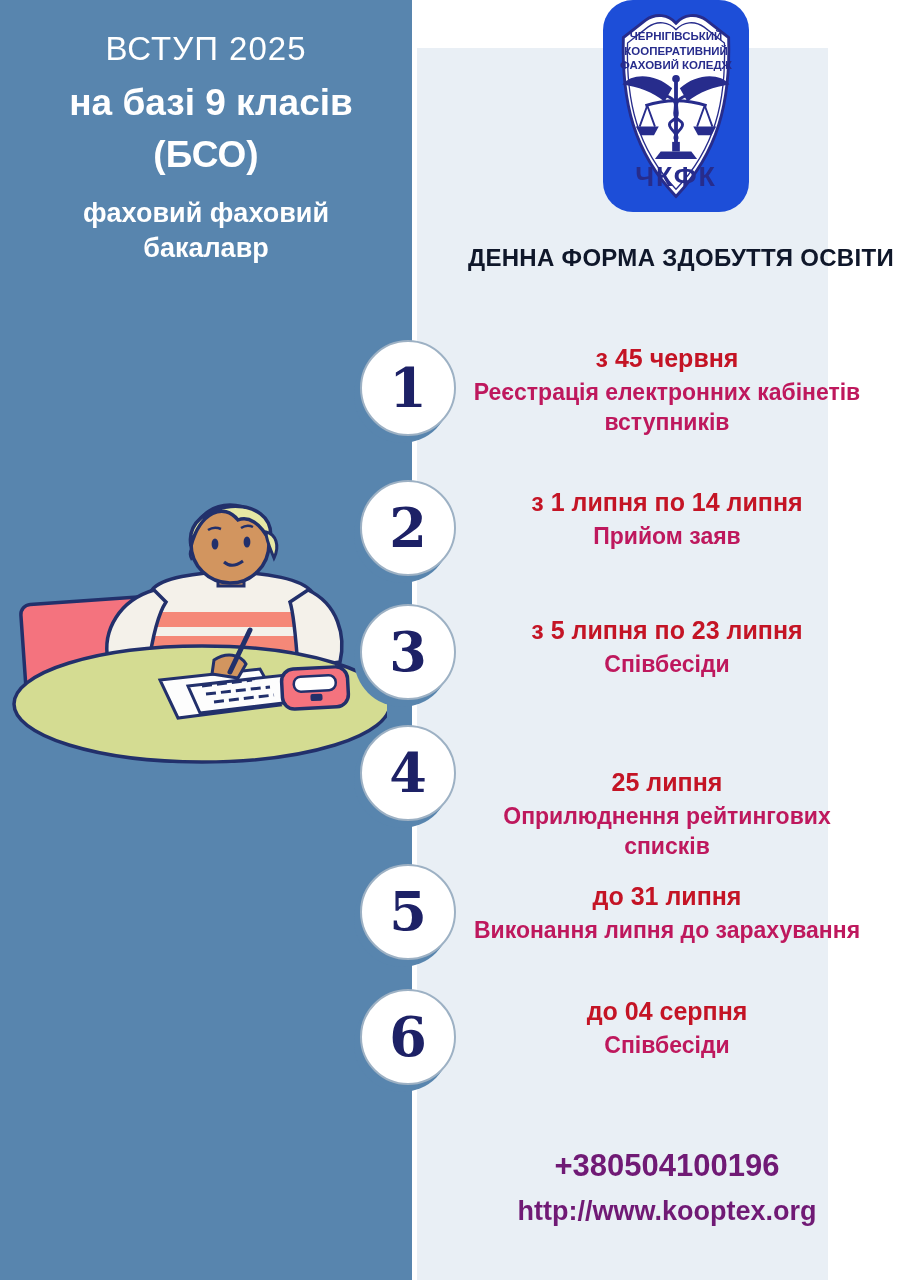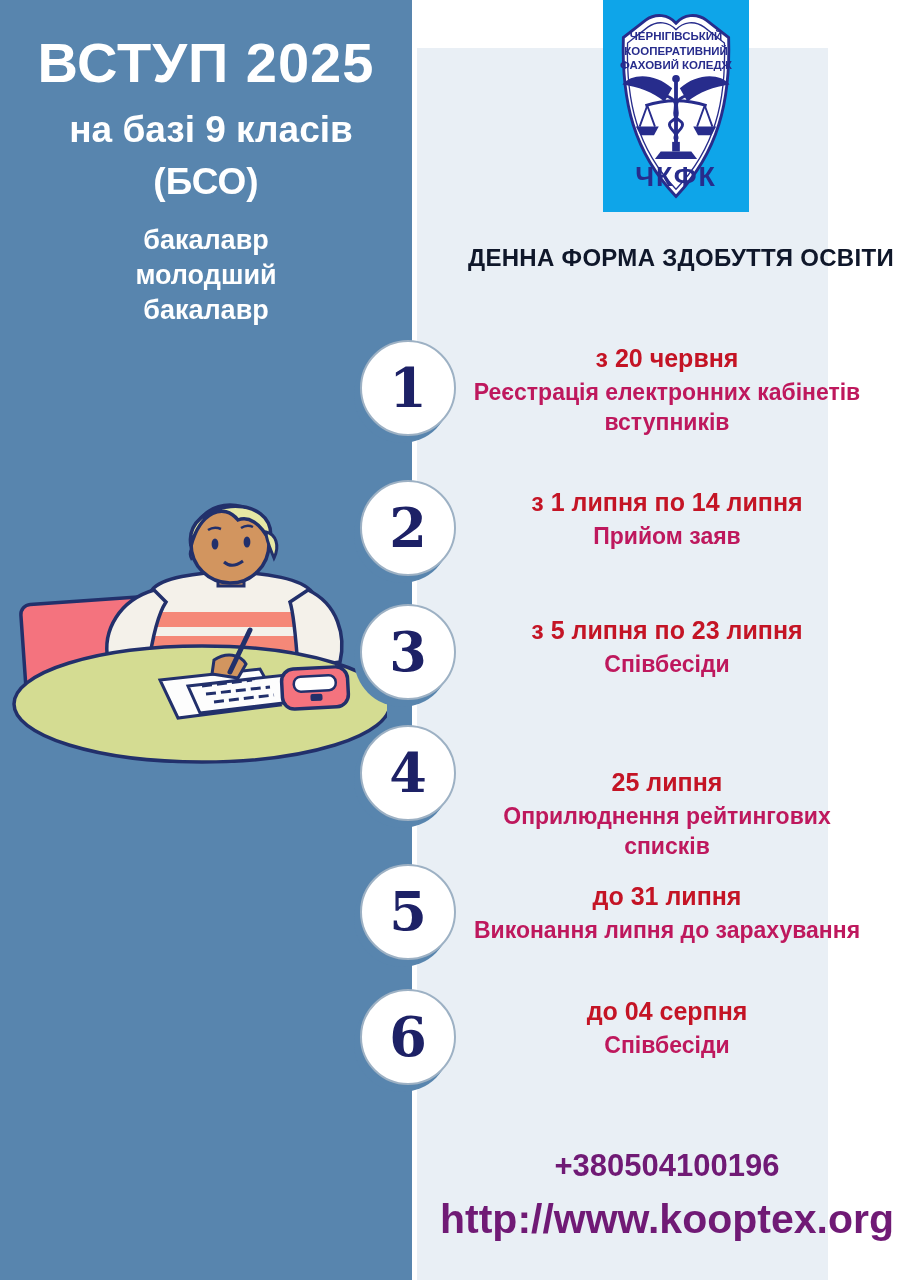--- a/index.html
+++ b/index.html
@@ -5,27 +5,27 @@
   html,body{margin:0;padding:0;background:#ffffff;}
   .poster{
     position:relative;width:905px;height:1280px;overflow:hidden;
     background:#ffffff;font-family:"Liberation Sans",sans-serif;
   }
   .blue-panel{position:absolute;left:0;top:0;width:412px;height:1280px;background:#5885ae;}
   .light-panel{position:absolute;left:417px;top:48px;width:411px;height:1232px;background:#e9eff5;}
 
   
   .title-block{position:absolute;left:0;top:30px;width:412px;text-align:center;color:#ffffff;}
-  .t1{font-size:56px;font-weight:bold;letter-spacing:1px;}
+  .t1{font-size:33px;font-weight:normal;letter-spacing:1px;}
   .t2{font-size:37px;font-weight:bold;margin-top:14px;padding-left:10px;}
   .t3{font-size:37px;font-weight:bold;margin-top:10px;}
   .t4{font-size:27px;font-weight:bold;margin:20px auto 0;max-width:250px;line-height:1.3;}
 
   
-  .logo-box{position:absolute;left:603px;top:0;width:146px;height:212px;background:#0ea5e9;}
+  .logo-box{position:absolute;left:603px;top:0;width:146px;height:212px;background:#1d4ed8;border-radius:30px;}
   .logo-box svg{display:block;margin:6px auto 0;}
 
   
   .heading{position:absolute;left:446px;top:244px;width:470px;text-align:center;
     font-size:24px;font-weight:bold;color:#0f172a;letter-spacing:0.3px;}
 
   .step-circle{position:absolute;left:360px;width:96px;height:96px;border-radius:50%;
     background:#ffffff;border:2px solid #9db1c4;box-sizing:border-box;
     box-shadow:-6px 7px 0 #5885ae;
     display:flex;align-items:center;justify-content:center;z-index:5;}
@@ -35,37 +35,37 @@
   .step-date{font-size:25px;font-weight:bold;color:#c41425;}
   .step-body{font-size:23px;font-weight:bold;color:#be185d;line-height:1.32;margin:4px auto 0;}
   .w440{max-width:440px;}
   .w380{max-width:380px;}
 
   .c1{top:340px;} .c2{top:480px;} .c3{top:604px;} .c4{top:725px;} .c5{top:864px;} .c6{top:989px;}
   .s1{top:344px;} .s2{top:488px;} .s3{top:616px;} .s4{top:728px;margin-top:40px;} .s5{top:882px;} .s6{top:997px;}
 
   .contact{position:absolute;left:432px;top:1148px;width:470px;text-align:center;color:#701a75;}
   .contact .phone{font-size:31px;font-weight:bold;}
-  .contact .site{font-size:41px;font-weight:bold;margin-top:12px;}
+  .contact .site{font-size:27px;font-weight:bold;margin-top:12px;}
 
   .illustration{position:absolute;left:2px;top:472px;z-index:1;}
 </style>
 </head>
 <body>
 
 <div class="poster">
 
   <div class="blue-panel"></div>
   <div class="light-panel"></div>
 
   <div class="title-block">
     <div class="t1">ВСТУП 2025</div>
     <div class="t2">на базі 9 класів</div>
     <div class="t3">(БСО)</div>
-    <div class="t4">бакалавр молодший бакалавр</div>
+    <div class="t4">фаховий фаховий бакалавр</div>
   </div>
 
   <div class="logo-box">
     <svg width="134" height="200" viewBox="0 0 140 205">
       <path d="M70 16 C62 7 49 5 38 13 L15 31 C13 98 26 151 70 197 C114 151 127 98 125 31 L102 13 C91 5 78 7 70 16 Z" fill="#ffffff" stroke="#272c8c" stroke-width="3"></path>
       <path d="M70 16 C62 7 49 5 38 13 L15 31 C13 98 26 151 70 197 C114 151 127 98 125 31 L102 13 C91 5 78 7 70 16 Z" fill="none" stroke="#272c8c" stroke-width="1.5" transform="translate(70 102) scale(0.92) translate(-70 -102)"></path>
       <text x="70" y="34" text-anchor="middle" font-size="12" font-weight="bold" fill="#272c8c">ЧЕРНІГІВСЬКИЙ</text>
       <text x="70" y="49" text-anchor="middle" font-size="12" font-weight="bold" fill="#272c8c">КООПЕРАТИВНИЙ</text>
       <text x="70" y="64" text-anchor="middle" font-size="12" font-weight="bold" fill="#272c8c">ФАХОВИЙ КОЛЕДЖ</text>
       <g fill="#272c8c" stroke="none">
@@ -158,21 +158,21 @@
     <span class="step-num">4</span>
   </div>
   <div class="step-circle c5">
     <span class="step-num">5</span>
   </div>
   <div class="step-circle c6">
     <span class="step-num">6</span>
   </div>
 
   <div class="step-text s1">
-    <div class="step-date">з 20 червня</div>
+    <div class="step-date">з 45 червня</div>
     <div class="step-body w440">Реєстрація електронних кабінетів вступників</div>
   </div>
   <div class="step-text s2">
     <div class="step-date">з 1 липня по 14 липня</div>
     <div class="step-body">Прийом заяв</div>
   </div>
   <div class="step-text s3">
     <div class="step-date">з 5 липня по 23 липня</div>
     <div class="step-body">Співбесіди</div>
   </div>

